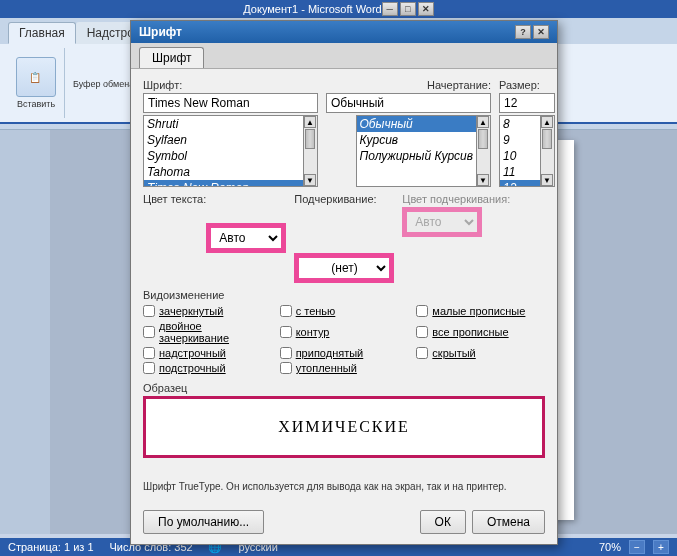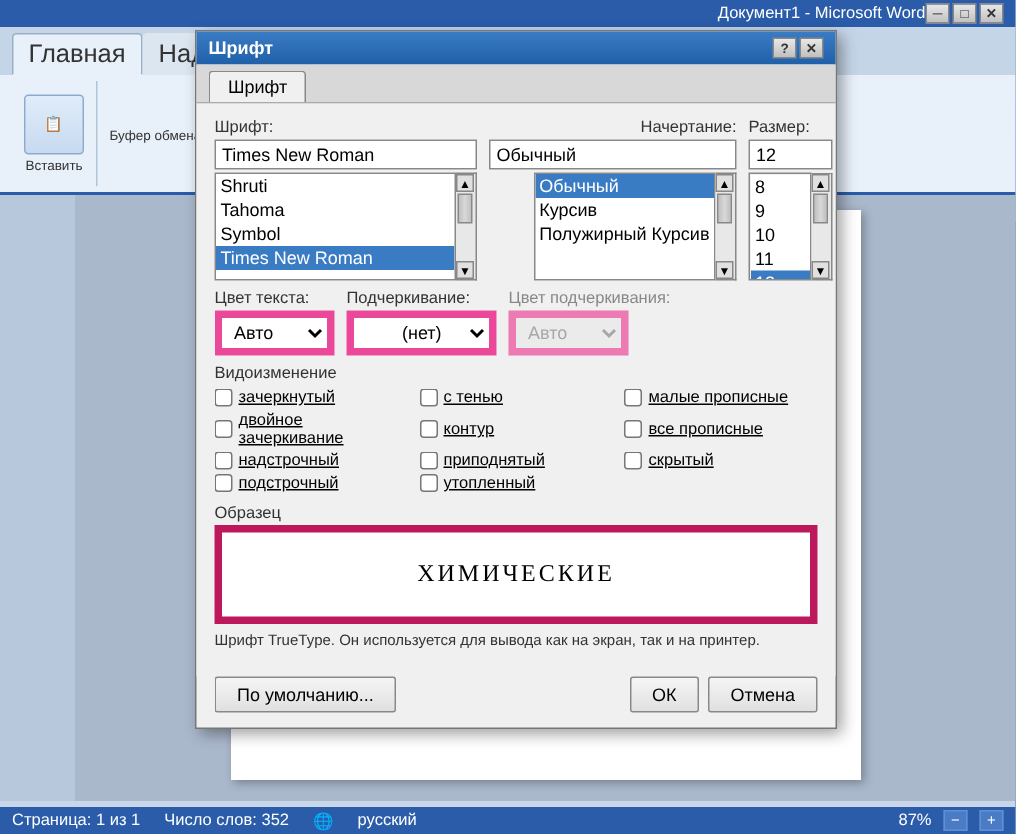--- a/index.html
+++ b/index.html
@@ -30,33 +30,33 @@
       background: linear-gradient(to bottom, #dce6f0 0%, #c5d5e8 100%);
       border-bottom: 1px solid #9aafc4;
     }
 
     .ribbon-title {
       background: #2a5caa;
       color: white;
       padding: 2px 8px;
       font-size: 11px;
       display: flex;
-      justify-content: flex-end;
+      justify-content: center;
       align-items: center;
     }
 
     .ribbon-tabs {
       display: flex;
       padding: 4px 8px 0;
       background: #c5d5e8;
     }
 
     .ribbon-tab {
       padding: 3px 10px;
-      font-size: 17px;
+      font-size: 12px;
       cursor: pointer;
       border: 1px solid transparent;
       background: #dce6f0;
       border-radius: 3px 3px 0 0;
       color: #333;
     }
     .ribbon-tab.active {
       background: #e8f0fa;
       border-color: #9aafc4;
       border-bottom: 1px solid #e8f0fa;
@@ -294,20 +294,21 @@
     .font-col.font-name { flex: 0 0 175px; }
     .font-col.font-style { flex: 0 0 128px; align-items: flex-end; }
     .font-col.font-size { flex: 0 0 58px; }
 
     .list-box {
       border: 1px solid #888;
       background: white;
       height: 72px;
       overflow-y: auto;
       font-size: 12px;
+      font-style: italic;
     }
 
     .list-item {
       padding: 1px 3px;
       cursor: pointer;
       white-space: nowrap;
     }
 
     .list-item.selected {
       background: #3a7cc4;
@@ -359,24 +360,24 @@
       text-decoration: underline;
     }
 
     .checkbox-item input[type=checkbox] {
       width: 12px;
       height: 12px;
     }
 
     
     .preview-box {
-      border: 5px solid #be185d;
+      border: 3px solid #be185d;
       background: white;
       padding: 19px;
-      margin-bottom: 6px;
+      margin-bottom: 23px;
       text-align: center;
       min-height: 45px;
       display: flex;
       align-items: center;
       justify-content: center;
     }
 
     .preview-text {
       font-family: 'Times New Roman', Times, serif;
       font-size: 16px;
@@ -513,21 +514,21 @@
       <p style="font-size:11px; line-height:1.6; color:#333; margin-top:8px;">"Cars b заглавн неудоб перекл</p>
     </div>
   </div>
 
   <div class="status-bar">
     <span class="status-item">Страница: 1 из 1</span>
     <span class="status-item">Число слов: 352</span>
     <span class="status-item">🌐</span>
     <span class="status-item">русский</span>
     <div class="status-right">
-      <span class="status-item">87%</span>
+      <span class="status-item">70%</span>
       <div class="zoom-btn">−</div>
       <div class="zoom-btn">+</div>
     </div>
   </div>
 
 </div>
 
 <div class="dialog-overlay">
   <div class="dialog">
 
@@ -545,22 +546,23 @@
 
     <div class="dialog-body">
 
       <div class="font-list-container">
         <div class="font-col font-name">
           <div class="form-label">Шрифт:</div>
           <input type="text" class="form-input" value="Times New Roman" style="margin-bottom: 2px;">
           <div class="list-with-scroll">
             <div class="list-box list-box-inner">
               <div class="list-item">Shruti</div>
+              <div class="list-item">Sylfaen</div>
+              <div class="list-item">Symbol</div>
               <div class="list-item">Tahoma</div>
-              <div class="list-item">Symbol</div>
               <div class="list-item selected">Times New Roman</div>
             </div>
             <div class="scroll-bar-v">
               <div class="scroll-arrow">▲</div>
               <div class="scroll-thumb-area">
                 <div class="scroll-thumb"></div>
               </div>
               <div class="scroll-arrow">▼</div>
             </div>
           </div>
@@ -601,29 +603,29 @@
               <div class="scroll-thumb-area">
                 <div class="scroll-thumb"></div>
               </div>
               <div class="scroll-arrow">▼</div>
             </div>
           </div>
         </div>
       </div>
 
       <div class="underline-row">
-        <div style="display:flex;flex-direction:column;">
+        <div style="display:flex;flex-direction:row;">
           <div class="form-label">Цвет текста:</div>
           <div style="display:flex;align-items:center;gap:2px;">
             <select class="select-dropdown" style="width:80px;">
               <option>Авто</option>
             </select>
           </div>
         </div>
-        <div style="display:flex;flex-direction:column;">
+        <div style="display:flex;flex-direction:column;gap:46px;">
           <div class="form-label">Подчеркивание:</div>
           <div style="display:flex;align-items:center;gap:2px;">
             <select class="select-dropdown" style="width:100px;padding-left:28px;">
               <option>(нет)</option>
             </select>
           </div>
         </div>
         <div style="display:flex;flex-direction:column;">
           <div class="form-label na-label">Цвет подчеркивания:</div>
           <div style="display:flex;align-items:center;gap:2px;">

